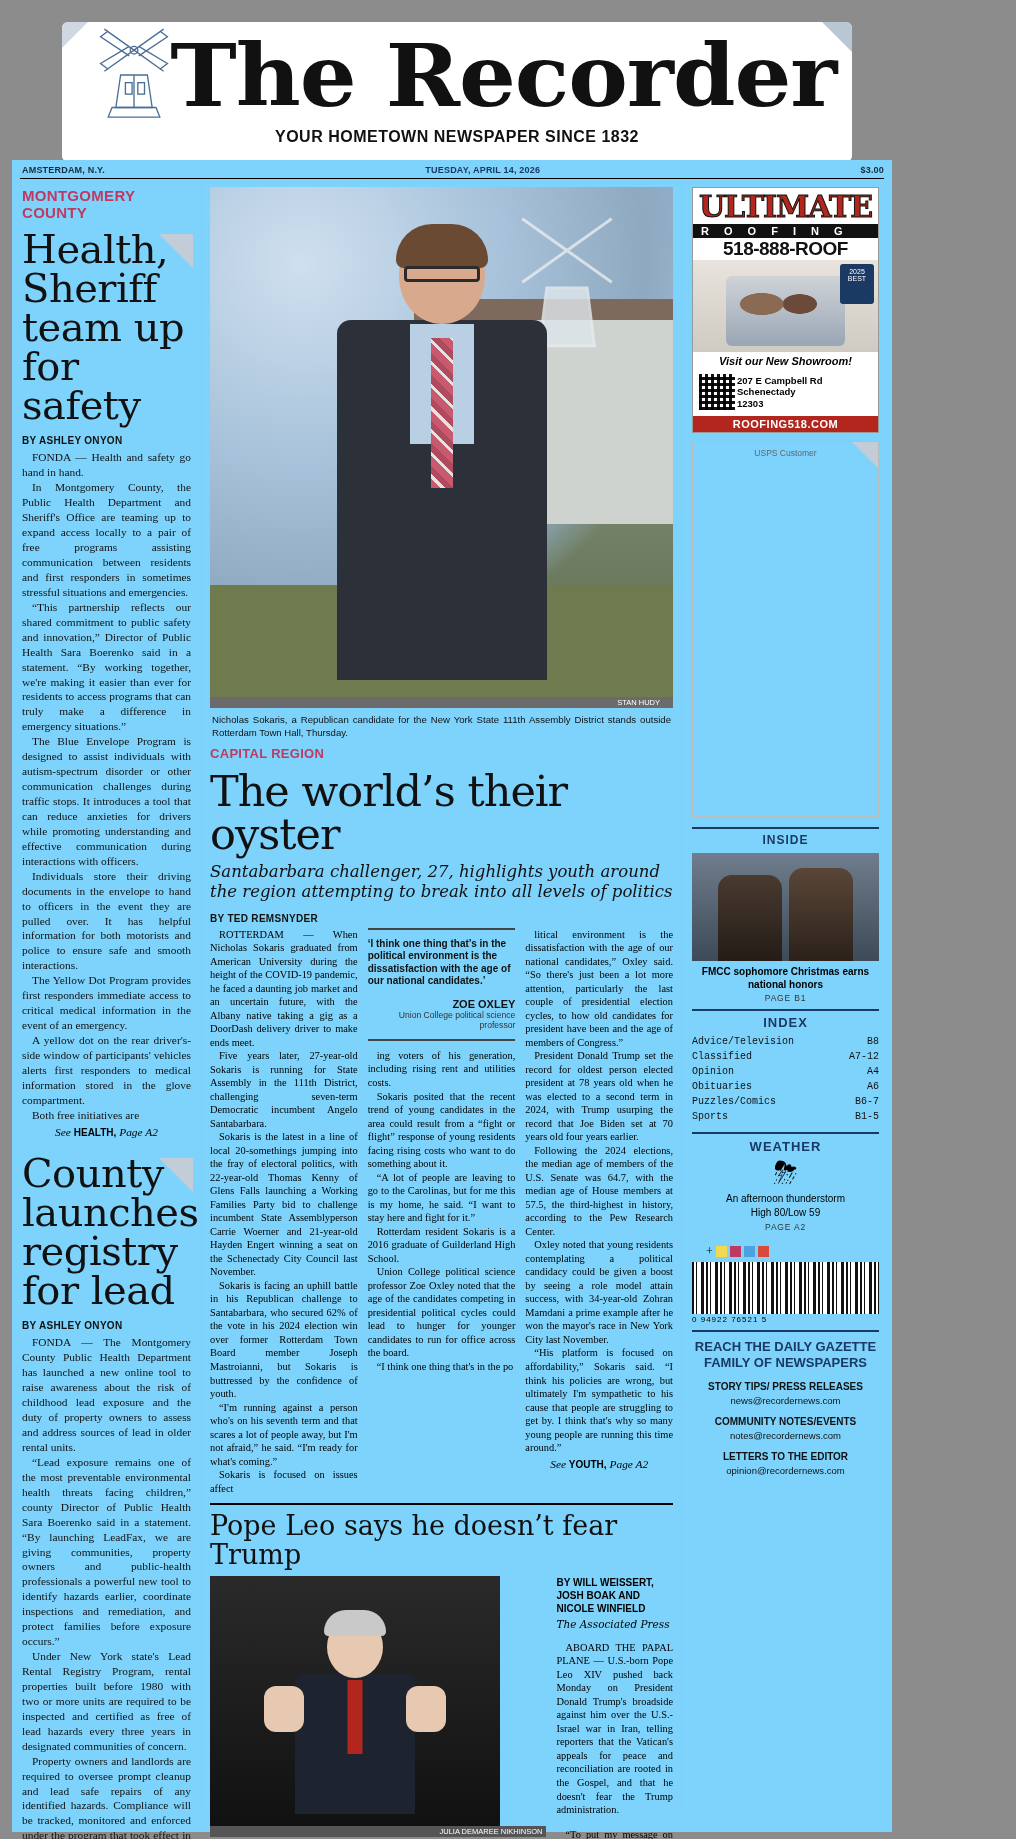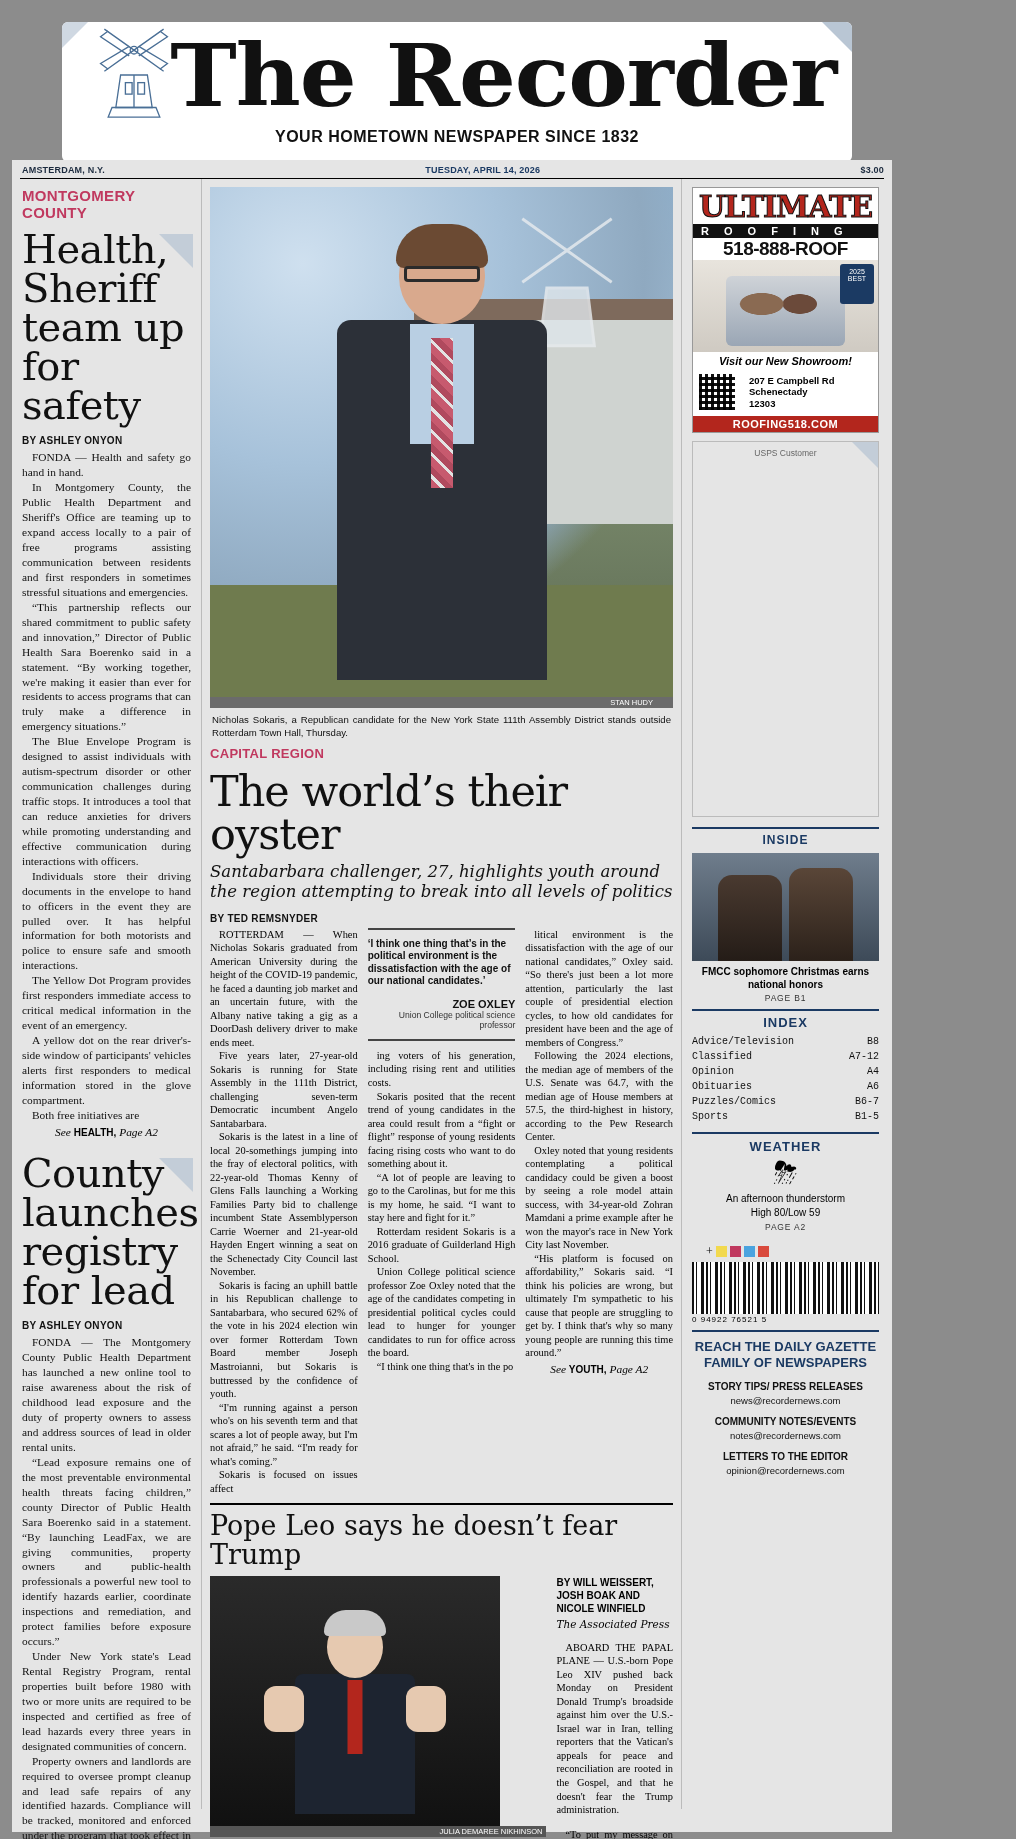--- a/index.html
+++ b/index.html
@@ -23,21 +23,21 @@
     font-size:86px; letter-spacing:-1px; color:#111;
     transform:scaleX(1.04);
   }
   .mh-tag{
     text-align:center;font-family:"Liberation Sans",sans-serif;
     font-weight:bold;font-size:16px;letter-spacing:.5px;color:#111;
   }
   .windmill{width:86px;height:100px;}
   .page{
     position:absolute;left:12px;top:160px;width:880px;height:1672px;
-    background:#e5e5e5;
+    background:#7dd3fc;
   }
   .dateline{
     display:flex;justify-content:space-between;align-items:center;
     padding:5px 8px 3px 10px;
     font-family:"Liberation Sans",sans-serif;font-weight:bold;
     font-size:9px;color:#1b2a3e;letter-spacing:.2px;
   }
   .dateline .ctr{color:#1b3a63;}
   .hr-top{height:1px;background:#000;margin:0 8px;}
   .cols{display:flex;height:1630px;}
@@ -76,21 +76,21 @@
     width:92px;height:44px;border-radius:46px 46px 10px 10px;background:#6b4a33;}
   .p-glass{position:absolute;left:50%;top:38px;transform:translateX(-50%);
     width:76px;height:16px;border:3px solid #2b2b2b;border-radius:4px;}
   .p-body{position:absolute;left:50%;top:92px;transform:translateX(-50%);
     width:210px;height:360px;background:#2c3038;border-radius:14px 14px 0 0;}
   .p-shirt{position:absolute;left:50%;top:96px;transform:translateX(-50%);
     width:64px;height:120px;background:#b9cfe3;}
   .p-tie{position:absolute;left:50%;top:110px;transform:translateX(-50%);
     width:22px;height:150px;background:repeating-linear-gradient(45deg,#c75a6e 0 7px,#e3e3e3 7px 10px,#b04a5e 10px 16px);}
   .credit{font-family:"Liberation Sans",sans-serif;font-size:7.5px;
-    color:#fff;text-align:right;background:#6b6b6b;padding:1px 20px;}
+    color:#fff;text-align:right;background:#6b6b6b;padding:1px 13px;}
   .caption{font-family:"Liberation Sans",sans-serif;font-size:9.6px;
     line-height:1.32;color:#111;padding:6px 2px 8px 2px;text-align:justify;}
   .hl-big{font-family:"DejaVu Serif",serif;font-size:43px;line-height:1.0;
     color:#111;letter-spacing:-1px;margin:2px 0 6px;}
   .deck{font-family:"DejaVu Serif",serif;font-style:italic;font-size:16.5px;
     line-height:1.22;color:#111;margin-bottom:8px;}
   .c3{display:flex;gap:10px;}
   .c3 .cc{width:148px;}
   .c3 .cc p{font-size:10.4px;line-height:1.3;text-align:justify;text-indent:9px;}
   .pq{border-top:2px solid #444;border-bottom:2px solid #444;padding:8px 0;}
@@ -113,21 +113,21 @@
   .ad-img{height:92px;background:linear-gradient(#e8e4dd,#cfcac2);position:relative;}
   .ad-img .ppl{position:absolute;left:18%;bottom:6px;width:64%;height:70px;
     background:radial-gradient(ellipse at 30% 40%,#8a6a52 0 18%,transparent 19%),
                radial-gradient(ellipse at 62% 40%,#6b4a3a 0 16%,transparent 17%),
                linear-gradient(#cfd3d8,#9aa6b5);border-radius:6px;}
   .ad-badge{position:absolute;right:4px;top:4px;width:34px;height:40px;
     background:#1b3a63;color:#fff;font-family:"Liberation Sans",sans-serif;
     font-size:7px;text-align:center;padding-top:4px;border-radius:3px;}
   .ad-visit{font-family:"Liberation Sans",sans-serif;font-weight:bold;
     font-style:italic;font-size:11px;text-align:center;padding:3px 0;}
-  .ad-addr{display:flex;align-items:center;gap:12px;padding:2px 4px 4px;}
+  .ad-addr{display:flex;align-items:center;gap:0;padding:2px 4px 4px;}
   .qr{width:40px;height:40px;background:
       repeating-linear-gradient(90deg,#111 0 3px,#fff 3px 6px),
       repeating-linear-gradient(0deg,#111 0 3px,transparent 3px 6px);
       background-blend-mode:multiply;border:2px solid #fff;}
   .ad-addr div{font-family:"Liberation Sans",sans-serif;font-weight:bold;font-size:9.5px;line-height:1.2;}
   .ad-url{background:#b3261d;color:#fff;font-family:"Liberation Sans",sans-serif;
     font-weight:bold;font-size:11px;text-align:center;padding:2px 0;letter-spacing:.5px;}
   .usps{border:1px solid #bbb;height:376px;margin-bottom:10px;position:relative;}
   .usps span{font-family:"Liberation Sans",sans-serif;font-size:8.5px;color:#666;
     position:absolute;left:50%;top:6px;transform:translateX(-50%);}
@@ -311,20 +311,21 @@
             <p>ing voters of his generation, including rising rent and utilities costs.</p>
             <p>Sokaris posited that the recent trend of young candidates in the area could result from a “fight or flight” response of young residents facing rising costs who want to do something about it.</p>
             <p>“A lot of people are leaving to go to the Carolinas, but for me this is my home, he said. “I want to stay here and fight for it.”</p>
             <p>Rotterdam resident Sokaris is a 2016 graduate of Guilderland High School.</p>
             <p>Union College political science professor Zoe Oxley noted that the age of the candidates competing in presidential political cycles could lead to hunger for younger candidates to run for office across the board.</p>
             <p>“I think one thing that's in the po</p>
           </div>
         </div>
         <div class="cc">
           <p>litical environment is the dissatisfaction with the age of our national candidates,” Oxley said. “So there's just been a lot more attention, particularly the last couple of presidential election cycles, to how old candidates for president have been and the age of members of Congress.”</p>
+          <p>President Donald Trump set the record for oldest person elected president at 78 years old when he was elected to a second term in 2024, with Trump usurping the record that Joe Biden set at 70 years old four years earlier.</p>
           <p>Following the 2024 elections, the median age of members of the U.S. Senate was 64.7, with the median age of House members at 57.5, the third-highest in history, according to the Pew Research Center.</p>
           <p>Oxley noted that young residents contemplating a political candidacy could be given a boost by seeing a role model attain success, with 34-year-old Zohran Mamdani a prime example after he won the mayor's race in New York City last November.</p>
           <p>“His platform is focused on affordability,” Sokaris said. “I think his policies are wrong, but ultimately I'm sympathetic to his cause that people are struggling to get by. I think that's why so many young people are running this time around.”</p>
           <div class="jump">
             <span>See </span><b>YOUTH,</b><span> Page A2</span>
           </div>
         </div>
       </div>
 
       <div class="pope-h">Pope Leo says he doesn’t fear Trump</div>

